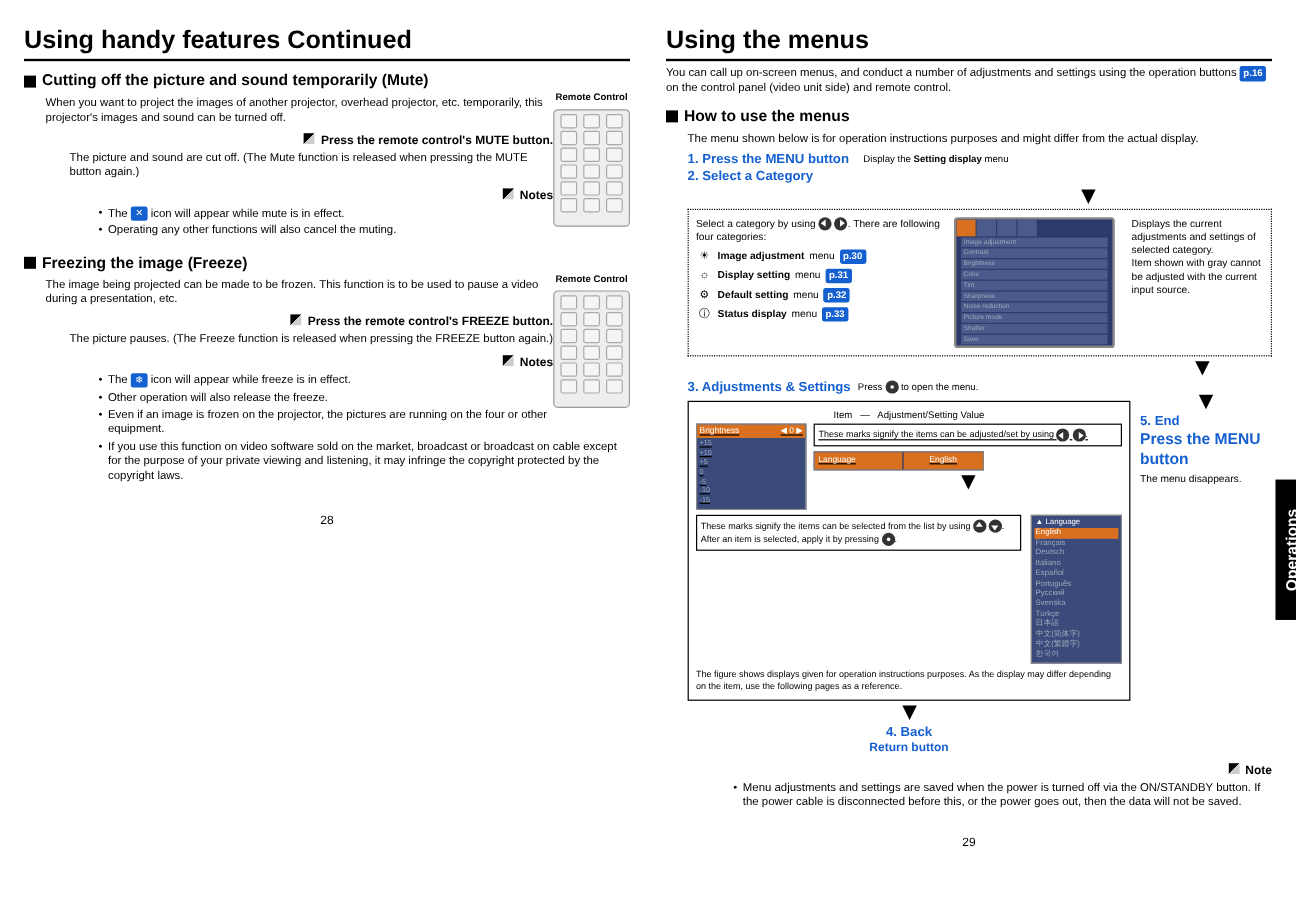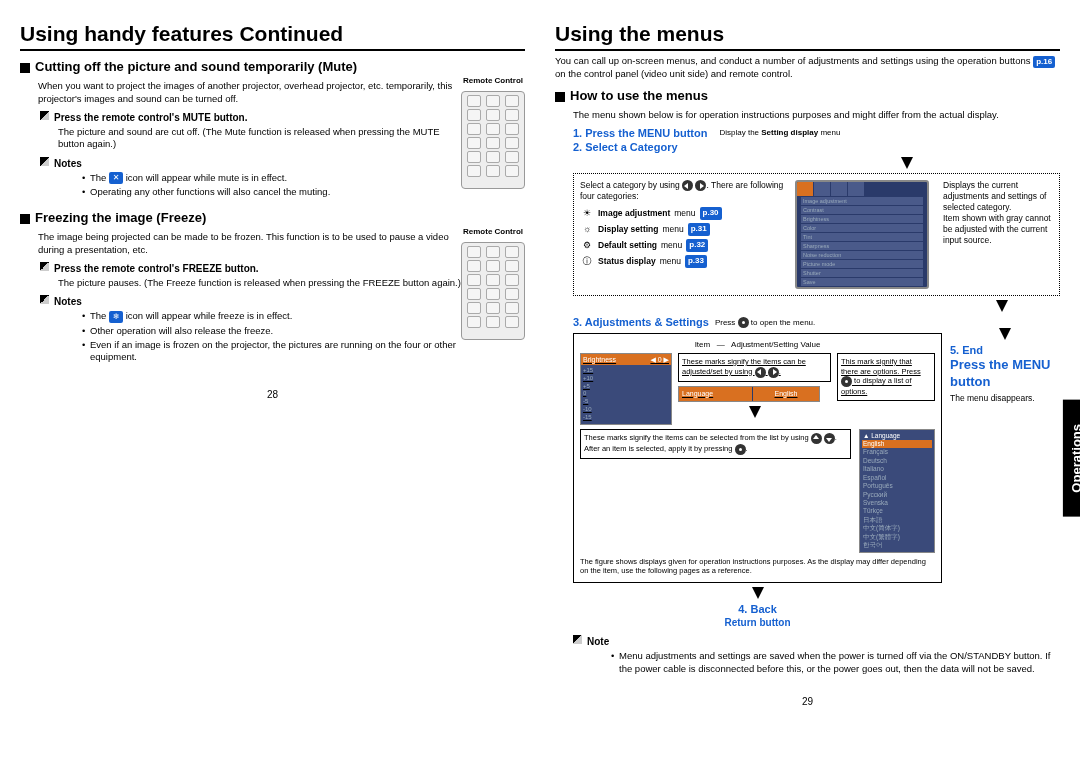--- a/index.html
+++ b/index.html
@@ -43,20 +43,21 @@
     height: 10px;
     background: #000;
     margin-right: 5px;
   }
   .subhead {
     font-size: 10px;
     font-weight: bold;
     margin: 6px 0 2px 20px;
     display: flex;
     align-items: flex-start;
+    justify-content: flex-end;
   }
   .subhead::before {
     content: "";
     display: inline-block;
     width: 9px;
     height: 9px;
     background: linear-gradient(135deg, #000 50%, #ccc 50%);
     margin-right: 5px;
     flex-shrink: 0;
   }
@@ -243,20 +244,21 @@
         <span>Press the remote control's FREEZE button.</span>
       </div>
     <div class="step-text">The picture pauses. (The Freeze function is released when pressing the FREEZE button again.)</div>
     <div class="subhead">
         <span>Notes</span>
       </div>
     <ul class="bullet-list">
       <li><span>The </span><span class="icon-box">❄</span><span> icon will appear while freeze is in effect.</span></li>
       <li>Other operation will also release the freeze.</li>
       <li>Even if an image is frozen on the projector, the pictures are running on the four or other equipment.</li>
+      <li>If you use this function on video software sold on the market, broadcast or broadcast on cable except for the purpose of your private viewing and listening, it may infringe the copyright protected by the copyright laws.</li>
     </ul>
     <div class="clear"></div>
 
     <div class="pagenum">28</div>
   </div>
 
   <div class="page page-right">
     <div class="side-tab">Operations</div>
 
     <h1>Using the menus</h1>
@@ -351,23 +353,20 @@
                 </div>
 
                 <div style="width:140px;border:1px solid #888;background:#3a4a7a;margin-bottom:4px;">
                   <div style="display:flex;height:14px;">
                     <div style="width:70px;background:#d97020;color:#fff;font-size:7px;line-height:14px;padding-left:3px;">Language</div>
                     <div style="flex:1;background:#d97020;color:#fff;font-size:7px;line-height:14px;text-align:center;border-left:1px solid #2a3a6a;">English</div>
                   </div>
                 </div>
                 <div class="arrow-down"></div>
               </div>
-              <div class="small-callout" style="width:90px;">
-                <span>This mark signify that there are options. Press </span><span class="enter-icon"></span><span> to display a list of options.</span>
-              </div>
             </div>
 
             <div class="flex-row" style="gap:8px;align-items:flex-start;margin-top:4px;">
               <div class="small-callout" style="flex:1;">
                 <span>These marks signify the items can be selected from the list by using </span><span class="dir-icon dir-up"></span> <span class="dir-icon dir-down"></span><span>. After an item is selected, apply it by pressing </span><span class="enter-icon"></span>.
               </div>
               <div class="lang-box" id="lang-box">
                   <div style="color: rgb(255, 255, 255);">▲ Language</div>
                   <div class="sel">English</div>
                   <div>Français</div>

